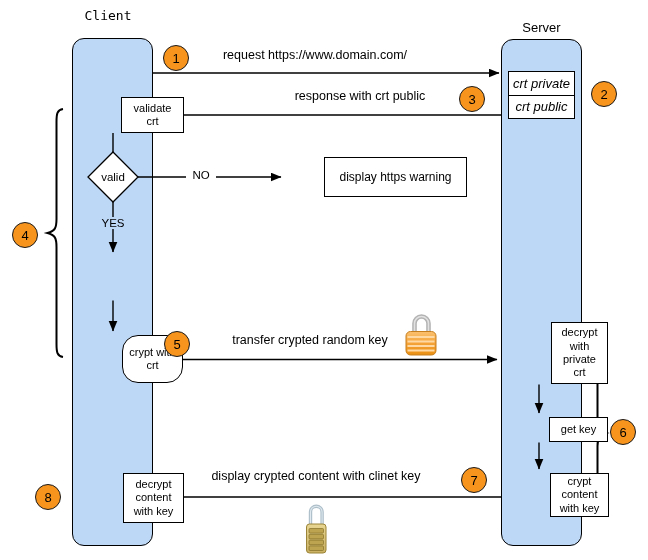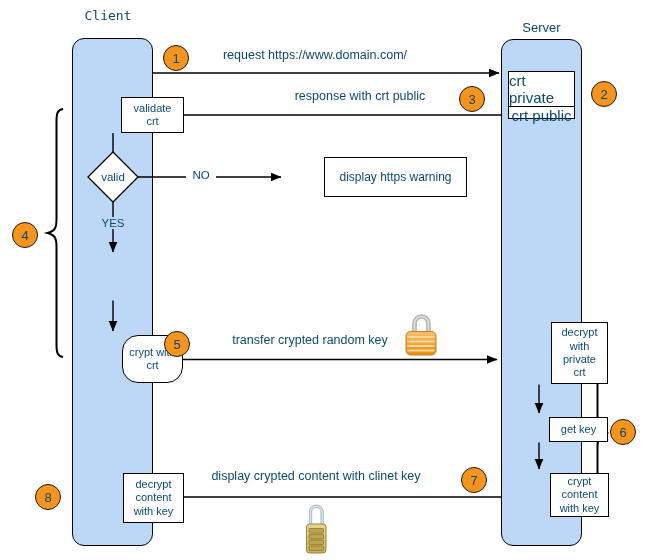--- a/index.html
+++ b/index.html
@@ -1,38 +1,38 @@
 <!DOCTYPE html>
 <html><head>
 <meta charset="utf-8">
 <style>
   html,body{margin:0;padding:0;background:#fff;}
   .canvas{position:relative;width:648px;height:560px;background:#fff;overflow:hidden;
-          font-family:"Liberation Sans",sans-serif;color:#0c4a6e;}
+          font-family:"Liberation Sans",sans-serif;color:#000000;}
   .actor-label{position:absolute;text-align:center;font-size:13px;}
   .client-label{left:64px;top:8px;width:88px;font-family:"DejaVu Sans Mono",monospace;}
   .server-label{left:501px;top:20px;width:81px;}
   .lifeline{position:absolute;background:#BDD7F7;border:1.6px solid #000;border-radius:12px;box-sizing:border-box;}
   .client-lifeline{left:72px;top:38px;width:81px;height:508px;}
   .server-lifeline{left:501px;top:39px;width:81px;height:507px;}
   .layer{position:absolute;left:0;top:0;width:648px;height:560px;}
   .node{position:absolute;background:#fff;border:1.2px solid #000;box-sizing:border-box;
         display:flex;align-items:center;justify-content:center;text-align:center;
         font-size:11px;line-height:1.22;white-space:pre-line;margin-left:40px;}
   .node-validate{left:81px;top:97px;width:63px;height:36px;}
   .node-warning{left:284px;top:157px;width:143px;height:40px;font-size:12px;}
   .node-generate{left:82px;top:255px;width:61px;height:45px;}
   .node-cryptcrt{left:82px;top:335px;width:61px;height:48px;border-radius:16px;}
   .node-decryptcontent{left:83px;top:473px;width:61px;height:50px;}
   .node-decryptprivate{left:511px;top:322px;width:57px;height:62px;}
   .node-getkey{left:509px;top:417px;width:59px;height:25px;}
   .node-cryptcontent{left:510px;top:473px;width:59px;height:44px;}
   .crt-pair{position:absolute;left:508px;top:71px;width:67px;height:48px;border:1.2px solid #000;
             box-sizing:border-box;background:#fff;display:flex;flex-direction:column;}
-  .crt-cell{flex:1;display:flex;align-items:center;justify-content:center;font-size:15px;}
+  .crt-cell{flex:1;display:flex;align-items:center;justify-content:center;font-size:13px;font-style:italic;}
   .crt-cell.top{border-bottom:1.2px solid #000;}
   .diamond-label{position:absolute;left:89px;top:166px;width:48px;height:22px;
                  display:flex;align-items:center;justify-content:center;font-size:11.5px;}
   .badge{position:absolute;width:26px;height:26px;border-radius:50%;background:#F7941E;
          border:1.3px solid #1a1a1a;box-sizing:border-box;display:flex;align-items:center;
          justify-content:center;font-size:13px;}
   .badge-1{left:163px;top:45px;} .badge-2{left:591px;top:81px;}
   .badge-3{left:459px;top:86px;} .badge-4{left:12px;top:222px;}
   .badge-5{left:164px;top:331px;} .badge-6{left:610px;top:419px;}
   .badge-7{left:461px;top:467px;} .badge-8{left:35px;top:484px;}

